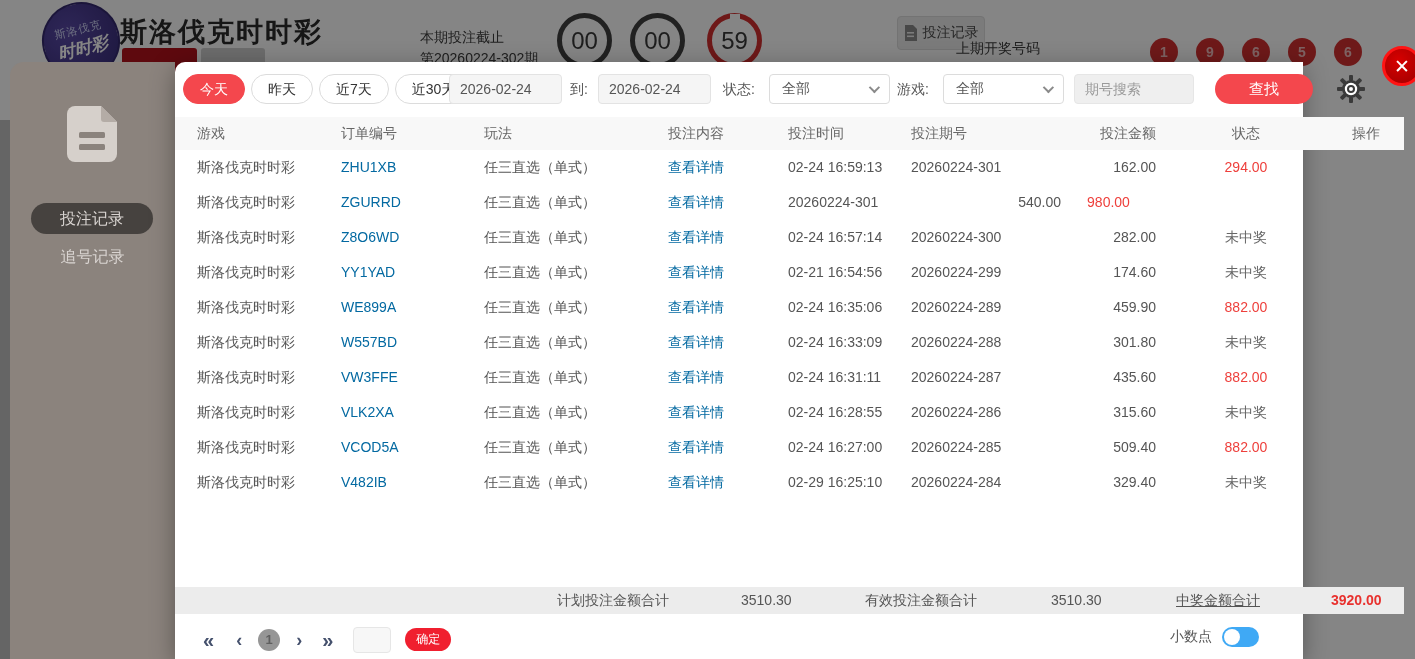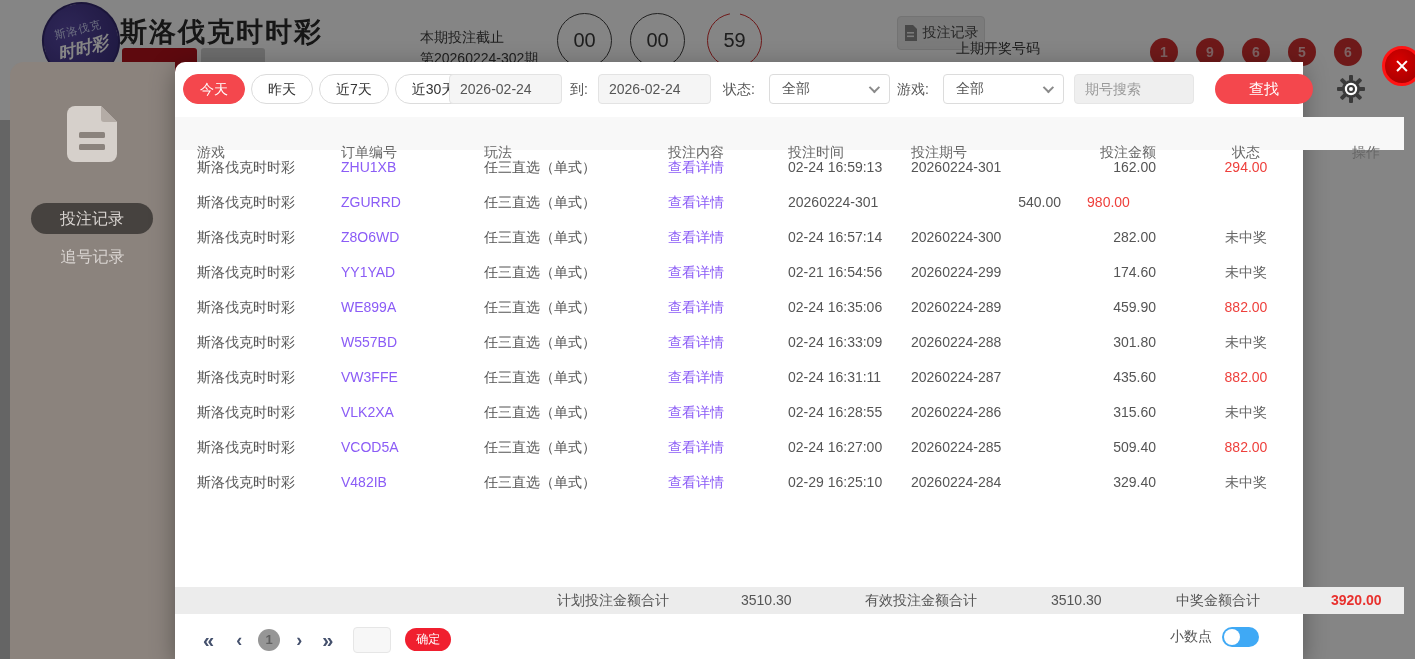--- a/index.html
+++ b/index.html
@@ -13,22 +13,22 @@
           background:radial-gradient(circle at 35% 35%, #5a4aa8, #3f3382 75%); border:2px solid #352a70;
           display:flex; flex-direction:column; align-items:center; justify-content:center; transform:rotate(-14deg); }
   .logo .l1 { font-size:11px; color:#cfd4f5; letter-spacing:1px; }
   .logo .l2 { font-size:17px; color:#ffffff; font-weight:bold; font-style:italic; }
   .app-title { position:absolute; left:120px; top:14px; font-size:27px; font-weight:bold; color:#2b2b2b; letter-spacing:2px; }
   .play-tab { position:absolute; top:48px; height:26px; border-radius:3px; }
   .play-tab.red { left:122px; width:75px; background:#b5121c; }
   .play-tab.gray { left:201px; width:64px; background:#cfcfcf; }
   .deadline { position:absolute; left:420px; top:27px; font-size:14px; color:#3c3c3c; line-height:21px; }
   .cd-circle { position:absolute; top:13px; width:55px; height:55px; border-radius:50%;
-               border:1px solid #404040; display:flex; align-items:center; justify-content:center;
-               font-size:20px; color:#3a3a3a; }
+               border:5px solid #404040; display:flex; align-items:center; justify-content:center;
+               font-size:24px; color:#3a3a3a; }
   .cd-h { left:557px; } .cd-m { left:630px; }
   .cd-s { left:707px; border-color:#d32f2f; }
   .cd-s .notch { position:absolute; top:-4px; left:50%; margin-left:-5px; width:10px; height:6px; background:#ffffff; }
   .records-btn { position:absolute; left:897px; top:16px; width:88px; height:34px; background:#ebebeb;
                  border:1px solid #dddddd; border-radius:4px; display:flex; align-items:center; justify-content:center;
                  gap:6px; font-size:14px; color:#4a4a4a; }
   .lastdraw-label { position:absolute; left:956px; top:40px; font-size:14px; color:#3c3c3c; }
   .balls { position:absolute; left:1150px; top:38px; display:flex; gap:18px; }
   .ball { width:28px; height:28px; border-radius:50%; background:#d43030; color:#f0bcbc;
           font-size:14px; font-weight:bold; display:flex; align-items:center; justify-content:center; }
@@ -72,35 +72,35 @@
               font-size:14px; color:#555; padding:0 10px; font-family:"Liberation Sans",sans-serif; }
   .searchin::placeholder { color:#9a9a9a; }
   .findbtn { left:1040px; width:98px; height:30px; border:none; border-radius:16px; background:#f4474d;
              color:#ffffff; font-size:15px; cursor:pointer; }
   .gear { left:1160px; top:-1px; width:32px; height:32px; cursor:pointer; }
 
   
   .thead { position:absolute; left:0; top:55px; width:1229px; height:33px; background:#f8f8f8; }
   .tgrid { display:grid; grid-template-columns:144px 143px 184px 120px 123px 150px 95px 180px 44px;
            margin-left:22px; width:1183px; }
-  .thead .tgrid { line-height:33px; font-size:14px; color:#666666;margin-top:19px; }
+  .thead .tgrid { line-height:33px; font-size:14px; color:#666666; }
   .tbody { position:absolute; left:0; top:88px; width:1229px; }
   .trow { height:35px; }
   .trow .tgrid { line-height:35px; font-size:14px; color:#555555; }
   .c6 { text-align:right; } .c7 { text-align:center; } .c8 { text-align:right; }
-  .link { color:#8b5cf6; cursor:pointer; }
+  .link { color:#0369a1; cursor:pointer; }
   .status-won { color:#ee3f3b; }
   .status-lost { color:#666666; }
 
   
   .totals { position:absolute; left:0; top:525px; width:1229px; height:27px; background:#ececec;
             font-size:14px; color:#555555; line-height:27px; }
   .totals span { position:absolute; top:0; }
   .tl1 { left:382px; } .tv1 { left:566px; } .tl2 { left:690px; } .tv2 { left:876px; }
-  .tl3 { left:1001px; } .tv3 { left:1156px; color:#e8312e; font-weight:bold; }
+  .tl3 { left:1001px;text-decoration:underline; } .tv3 { left:1156px; color:#e8312e; font-weight:bold; }
 
   
   .pager { position:absolute; left:0; top:558px; width:1229px; height:39px; display:flex; align-items:center; }
   .pg-arrow { font-size:20px; font-weight:bold; color:#45516d; cursor:pointer; line-height:30px; }
   .a1 { margin-left:28px; } .a2 { margin-left:22px; font-size:18px; }
   .pg-cur { margin-left:16px; width:22px; height:22px; border-radius:50%; background:#969696; color:#5f5f5f;
             font-size:13px; font-weight:bold; display:flex; align-items:center; justify-content:center; }
   .a3 { margin-left:16px; font-size:18px; } .a4 { margin-left:20px; }
   .pg-input { margin-left:20px; width:38px; height:26px; background:#f7f7f7; border:1px solid #e6e6e6;
               border-radius:4px; font-size:13px; padding:0 6px; font-family:"Liberation Sans",sans-serif; }

